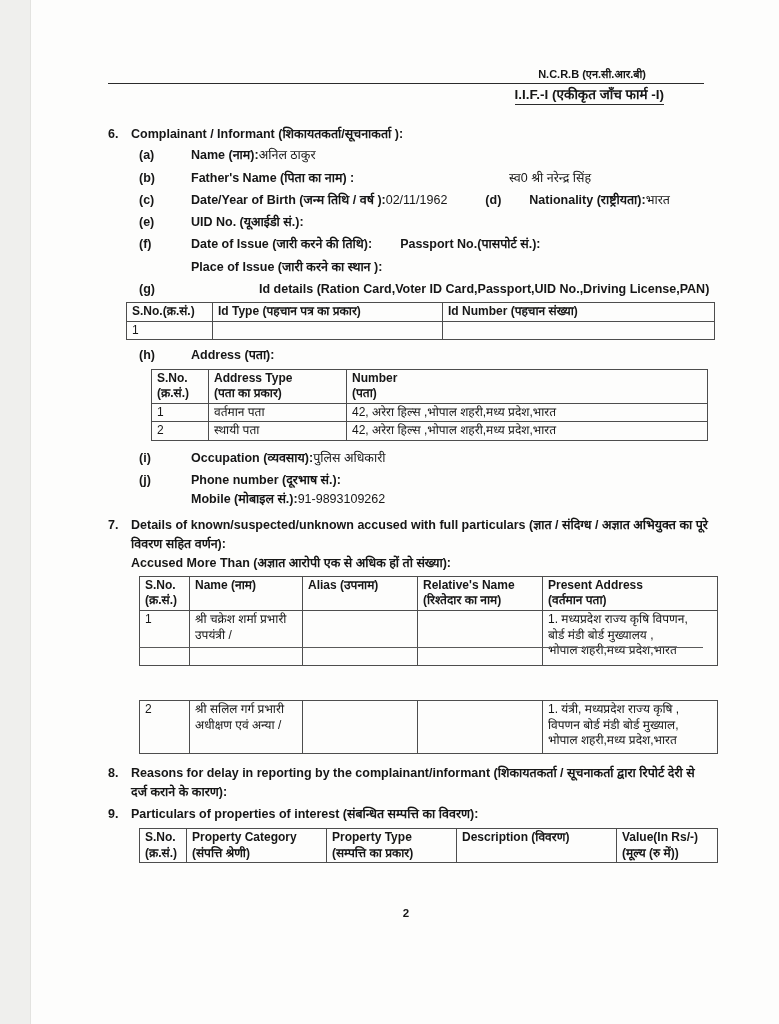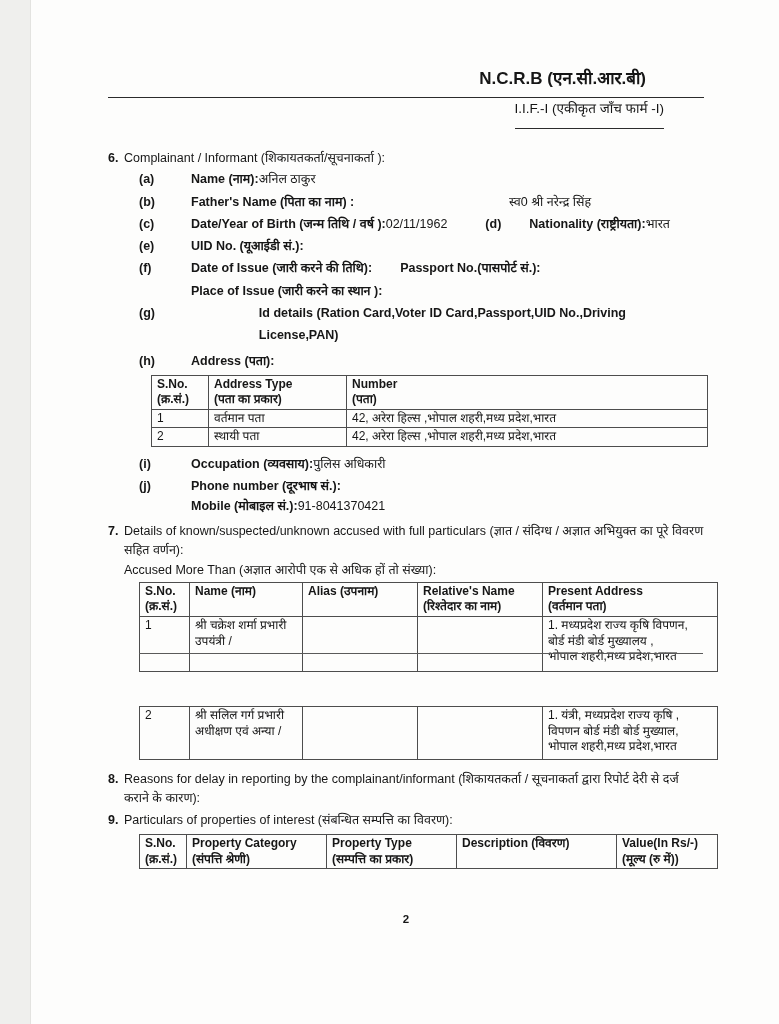--- a/index.html
+++ b/index.html
@@ -17,33 +17,33 @@
   }
   .edge{
     position:absolute;left:0;top:0;bottom:0;width:30px;
     background:#efefed;border-right:1px solid #e3e3e0;
   }
   .content{
     position:absolute;left:108px;top:66px;width:596px;
   }
   
   .hdr-line1{
-    text-align:right;font-weight:bold;font-size:17px;
-    border-bottom:1.5px solid #2b2b2b;padding-bottom:8px;padding-right:58px;
+    text-align:right;font-weight:bold;font-size:11px;
+    border-bottom:1.5px solid #2b2b2b;padding-bottom:2px;padding-right:58px;
   }
   .hdr-line2{text-align:right;padding-top:1px;padding-right:40px;}
   .hdr-line2 span{
-    display:inline-block;font-weight:normal;font-size:13.5px;
-    border-bottom:1.5px solid #2b2b2b;padding-bottom:11px;
+    display:inline-block;font-weight:bold;font-size:13.5px;
+    border-bottom:1.5px solid #2b2b2b;padding-bottom:1px;
   }
   
   .sec{display:flex;align-items:flex-start;}
   .sec .num{width:16px;flex-shrink:0;font-weight:bold;font-size:12.5px;line-height:1.55;}
   .sec .body{flex:1;font-size:12.5px;line-height:1.55;}
-  .sec-title{font-weight:normal;}
+  .sec-title{font-weight:bold;margin-left:7px;}
   .item{display:flex;align-items:baseline;padding-left:15px;font-size:12.5px;line-height:1.78;}
   .item .letter{width:24px;flex-shrink:0;font-weight:bold;}
   .item .noletter{width:24px;flex-shrink:0;}
   .lbl{font-weight:bold;margin-left:28px;}
   .val{font-weight:normal;}
   
   table.tbl{
     border-collapse:collapse;font-size:12px;
     background:#fdfdfc;
   }
@@ -138,20 +138,39 @@
           <span class="noletter"></span>
           <span class="lbl">Place of Issue (जारी करने का स्थान ):</span>
         </div>
 
         <div class="item">
           <span class="letter">(g)</span>
           <span class="gap68"></span>
           <span class="lbl">Id details (Ration Card,Voter ID Card,Passport,UID No.,Driving License,PAN)</span>
         </div>
 
+        <table class="tbl id-tbl mt2">
+          <colgroup>
+              <col style="width:86px">
+              <col style="width:230px">
+              <col>
+            </colgroup>
+          <tbody>
+            <tr>
+              <th>S.No.(क्र.सं.)</th>
+              <th>Id Type (पहचान पत्र का प्रकार)</th>
+              <th>Id Number (पहचान संख्या)</th>
+            </tr>
+            <tr>
+              <td class="ctr">1</td>
+              <td></td>
+              <td></td>
+            </tr>
+          </tbody>
+        </table>
 
         <div class="item mt4">
           <span class="letter">(h)</span>
           <span class="lbl">Address (पता):</span>
         </div>
 
         <table class="tbl addr-tbl mt2">
           <colgroup>
               <col style="width:57px">
               <col style="width:138px">
@@ -186,21 +205,21 @@
         </div>
 
         <div class="item">
           <span class="letter">(j)</span>
           <span class="lbl">Phone number (दूरभाष सं.):</span>
         </div>
 
         <div class="item" style="line-height:1.3">
           <span class="noletter"></span>
           <span class="lbl">Mobile (मोबाइल सं.):</span>
-          <span class="val">91-8041370421</span>
+          <span class="val">91-9893109262</span>
         </div>
       </div>
     </div>
 
     <div class="sec mt8">
       <span class="num">7.</span>
       <div class="body">
         <div class="sec-title">Details of known/suspected/unknown accused with full particulars (ज्ञात / संदिग्ध / अज्ञात अभियुक्त का पूरे विवरण सहित वर्णन):</div>
         <div class="sec-title">Accused More Than (अज्ञात आरोपी एक से अधिक हों तो संख्या):</div>
 

